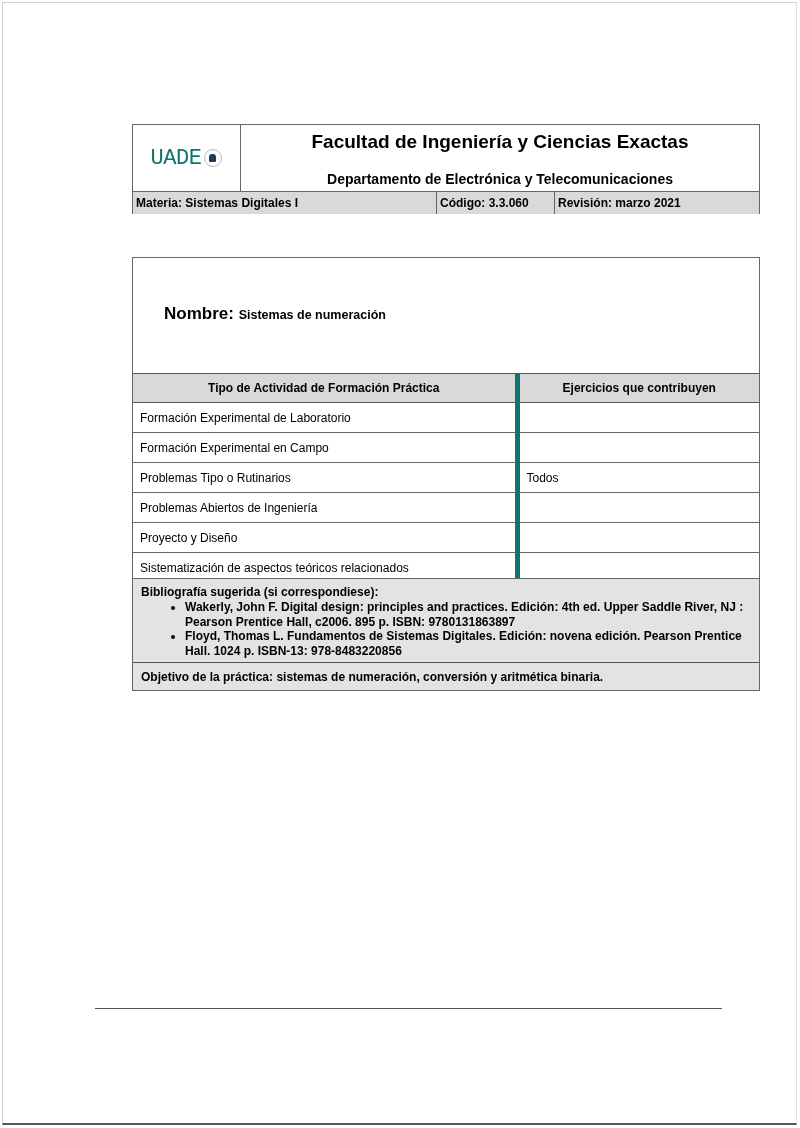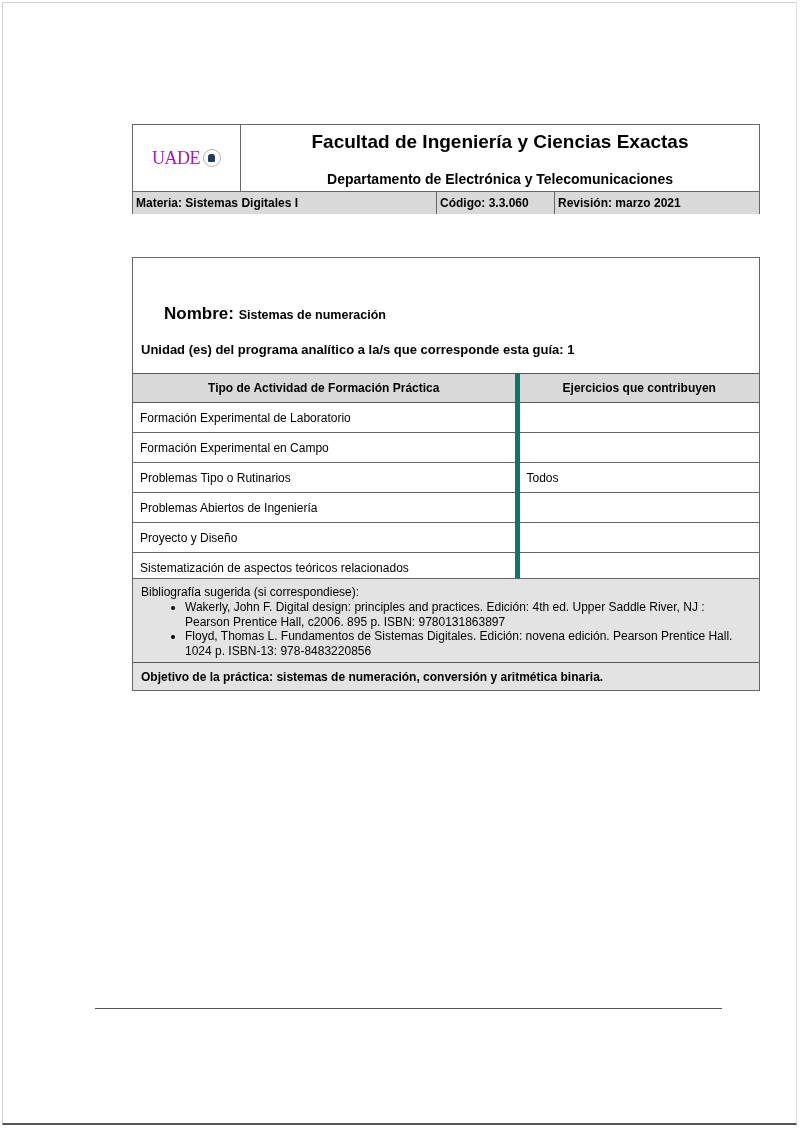--- a/index.html
+++ b/index.html
@@ -2,21 +2,21 @@
 <html><head>
 <meta charset="utf-8">
 <style>
   html, body { margin:0; padding:0; background:#ffffff; }
   body { width:800px; height:1128px; position:relative; overflow:hidden; font-family:"Liberation Sans", sans-serif; color:#000; }
   .page-frame { position:absolute; left:2px; top:2px; width:795px; height:1123px; border-left:1px solid #d0d0d0; border-top:1px solid #d0d0d0; border-right:1px solid #e0e0e0; border-bottom:2px solid #555; box-sizing:border-box; }
 
   
   .hdr { position:absolute; left:132px; top:124px; width:628px; height:90px; border:1px solid #666; box-sizing:border-box; }
   .hdr-logo { position:absolute; left:0; top:0; width:108px; height:66px; border-right:1px solid #666; box-sizing:border-box; display:flex; align-items:center; justify-content:center; }
-  .logo-text { font-family:Liberation Serif, serif; font-size:18px; color:#a21caf; letter-spacing:-0.5px; }
+  .logo-text { font-family:Liberation Mono, monospace; font-size:22px; color:#0f766e; letter-spacing:-0.5px; }
   .logo-emblem { width:18px; height:18px; border-radius:50%; border:1.5px solid #b7b7b7; margin-left:3px; position:relative; box-sizing:border-box; }
   .logo-emblem::after { content:""; position:absolute; left:4px; top:4px; width:7px; height:8px; background:#1f3a63; border-radius:3px 3px 1px 1px; }
   .hdr-title { position:absolute; left:108px; top:0; right:0; height:66px; }
   .title-main { position:absolute; left:0; right:0; top:6px; text-align:center; font-size:19px; font-weight:bold; }
   .title-sub { position:absolute; left:0; right:0; top:46px; text-align:center; font-size:14px; font-weight:bold; }
   .hdr-meta { position:absolute; left:0; top:66px; width:100%; height:22px; border-top:1px solid #666; background:#d9d9d9; display:flex; font-size:12px; font-weight:bold; }
   .meta-cell { height:100%; display:flex; align-items:center; padding-left:3px; box-sizing:border-box; }
   .meta-materia { width:304px; border-right:1px solid #666; }
   .meta-codigo { width:118px; border-right:1px solid #666; }
   .meta-revision { flex:1; }
@@ -27,21 +27,21 @@
   .guide-nombre { position:absolute; left:8px; top:46px; font-size:17px; font-weight:bold;margin-left:23px; }
   .guide-nombre .val { font-size:12.5px; }
   .guide-unidad { position:absolute; left:8px; top:84px; font-size:13px; font-weight:bold; }
 
   .act-table { position:absolute; left:0; top:115px; width:626px; border-collapse:collapse; font-size:12px; }
   .act-table th, .act-table td { border-top:1px solid #666; box-sizing:border-box; }
   .act-table th { background:#d9d9d9; height:29px; font-weight:bold; text-align:center; border-top:1.5px solid #555; border-bottom:1.5px solid #555; }
   .act-table td { height:30px; padding-left:7px; text-align:left; }
   .act-table .c1 { width:384px; border-right:5px solid #0f766e; }
 
-  .biblio { position:absolute; left:0; top:320px; width:626px; height:84px; background:#e3e3e3; border-top:1px solid #666; box-sizing:border-box; font-size:12px; font-weight:normal; }
+  .biblio { position:absolute; left:0; top:320px; width:626px; height:84px; background:#e3e3e3; border-top:1px solid #666; box-sizing:border-box; font-size:12px; font-weight:bold; }
   .biblio-head { position:absolute; left:8px; top:6px; }
   .biblio-list { position:absolute; left:28px; top:21px; margin:0; padding:0 0 0 24px; width:560px; list-style:disc; line-height:14.5px; }
   .objetivo { position:absolute; left:0; top:404px; width:626px; height:28px; background:#e3e3e3; border-top:1.5px solid #555; box-sizing:border-box; font-size:12px; font-weight:bold; display:flex; align-items:center; padding-left:8px; }
 
   .footer-rule { position:absolute; left:95px; top:1008px; width:627px; height:0; border-top:1.5px solid #555; }
 </style>
 </head>
 <body>
 
 <div class="page-frame"></div>
@@ -60,21 +60,20 @@
     <div class="meta-cell meta-codigo">Código: 3.3.060</div>
     <div class="meta-cell meta-revision">Revisión: marzo 2021</div>
   </div>
 </div>
 
 <div class="guide">
   <div class="guide-nombre">
     <span>Nombre:</span>
     <span class="val">Sistemas de numeración</span>
   </div>
-  <div class="guide-unidad">Unidad (es) del programa analítico a la/s que corresponde esta guía: 1</div>
 
   <table class="act-table">
     <thead>
       <tr>
         <th class="c1">Tipo de Actividad de Formación Práctica</th>
         <th>Ejercicios que contribuyen</th>
       </tr>
     </thead>
     <tbody>
       <tr>

